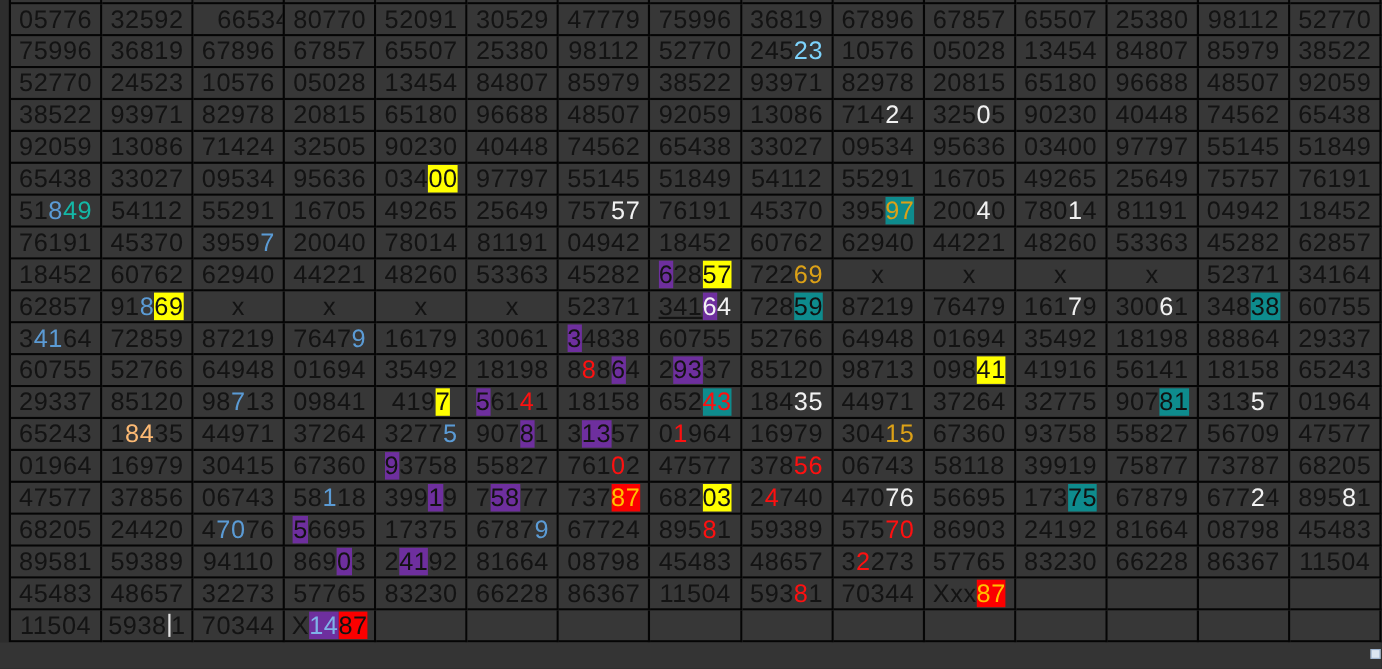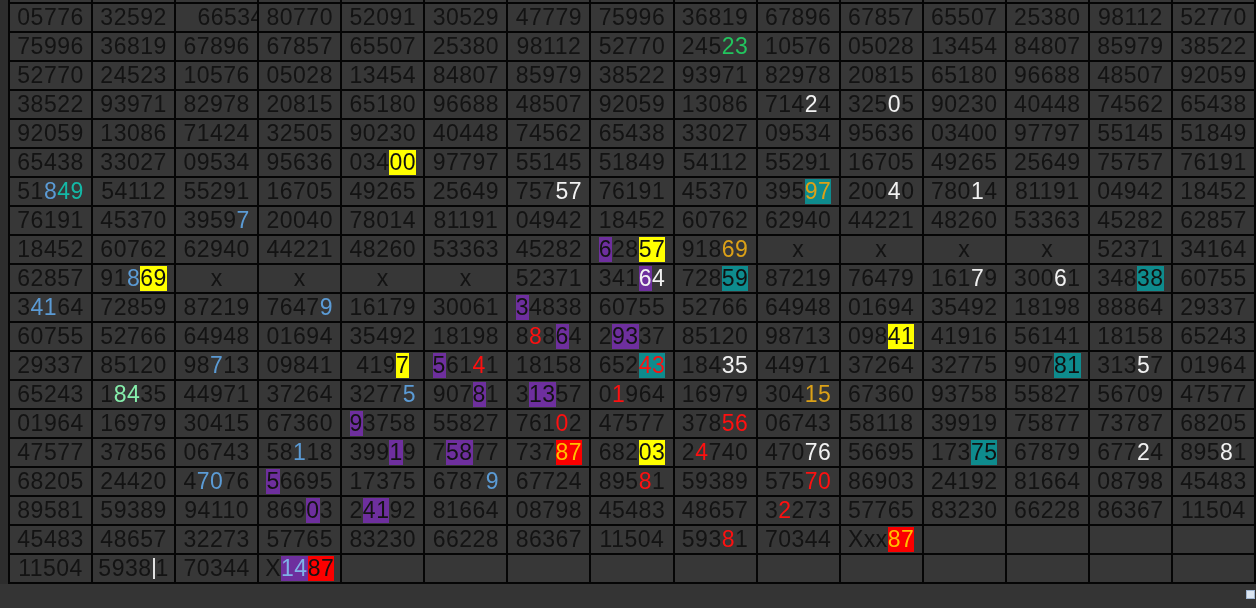--- a/index.html
+++ b/index.html
@@ -137,21 +137,21 @@
           <span style="color: rgb(19, 19, 19);">25380</span>
         </div>
         <div class="cell">
           <span style="color: rgb(19, 19, 19);">98112</span>
         </div>
         <div class="cell">
           <span style="color: rgb(19, 19, 19);">52770</span>
         </div>
         <div class="cell">
           <span style="color: rgb(19, 19, 19);">245</span>
-          <span style="color: #22c55e;">23</span>
+          <span style="color: #7dd3fc;">23</span>
         </div>
         <div class="cell">
           <span style="color: rgb(19, 19, 19);">10576</span>
         </div>
         <div class="cell">
           <span style="color: rgb(19, 19, 19);">05028</span>
         </div>
         <div class="cell">
           <span style="color: rgb(19, 19, 19);">13454</span>
         </div>
@@ -482,21 +482,21 @@
         </div>
         <div class="cell">
           <span style="color: rgb(19, 19, 19);">45282</span>
         </div>
         <div class="cell">
           <span style="color: rgb(19, 19, 19); background: rgb(110, 47, 158);">6</span>
           <span style="color: rgb(19, 19, 19);">28</span>
           <span style="color: rgb(17, 17, 17); background: rgb(255, 255, 0);">57</span>
         </div>
         <div class="cell">
-          <span style="color: rgb(19, 19, 19);">918</span>
+          <span style="color: rgb(19, 19, 19);">722</span>
           <span style="color: rgb(220, 161, 23);">69</span>
         </div>
         <div class="cell">
           <span style="color: rgb(19, 19, 19);">x</span>
         </div>
         <div class="cell">
           <span style="color: rgb(19, 19, 19);">x</span>
         </div>
         <div class="cell">
           <span style="color: rgb(19, 19, 19);">x</span>
@@ -529,21 +529,21 @@
         <div class="cell">
           <span style="color: rgb(19, 19, 19);">x</span>
         </div>
         <div class="cell">
           <span style="color: rgb(19, 19, 19);">x</span>
         </div>
         <div class="cell">
           <span style="color: rgb(19, 19, 19);">52371</span>
         </div>
         <div class="cell">
-          <span style="color: rgb(19, 19, 19);">341</span>
+          <span style="color: rgb(19, 19, 19); text-decoration: underline;">341</span>
           <span style="color: rgb(242, 242, 242); background: rgb(110, 47, 158);">6</span>
           <span style="color: rgb(242, 242, 242);">4</span>
         </div>
         <div class="cell">
           <span style="color: rgb(19, 19, 19);">728</span>
           <span style="color: rgb(17, 17, 17); background: rgb(14, 139, 141);">59</span>
         </div>
         <div class="cell">
           <span style="color: rgb(19, 19, 19);">87219</span>
         </div>
@@ -730,21 +730,21 @@
         <div class="cell">
           <span style="color: rgb(19, 19, 19);">01964</span>
         </div>
       </div>
       <div class="row">
         <div class="cell">
           <span style="color: rgb(19, 19, 19);">65243</span>
         </div>
         <div class="cell">
           <span style="color: rgb(19, 19, 19);">1</span>
-          <span style="color: #86efac;">84</span>
+          <span style="color: #fdba74;">84</span>
           <span style="color: rgb(19, 19, 19);">35</span>
         </div>
         <div class="cell">
           <span style="color: rgb(19, 19, 19);">44971</span>
         </div>
         <div class="cell">
           <span style="color: rgb(19, 19, 19);">37264</span>
         </div>
         <div class="cell">
           <span style="color: rgb(19, 19, 19);">3277</span>

